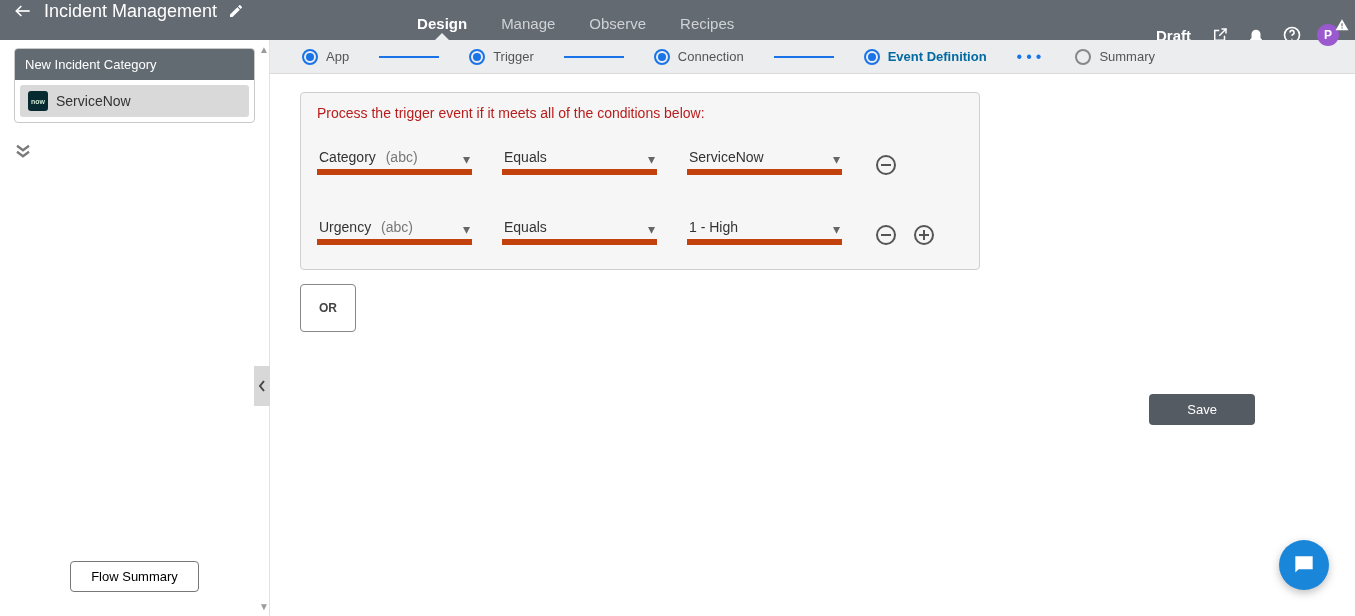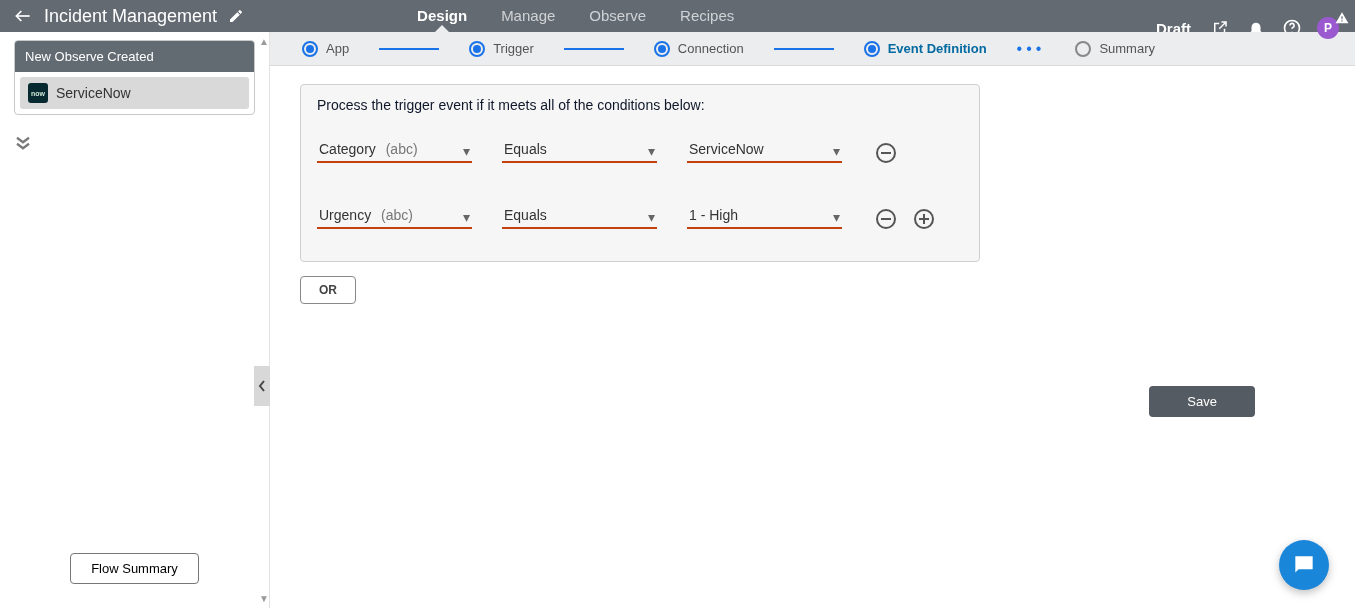--- a/index.html
+++ b/index.html
@@ -1,20 +1,20 @@
 <!DOCTYPE html>
 <html><head>
 <meta charset="utf-8">
 <style>
   * { box-sizing: border-box; }
   html, body { margin:0; padding:0; height:100%; font-family: "Segoe UI", Arial, sans-serif; font-size:14px; color:#333; }
   body { width:1355px; height:616px; overflow:hidden; background:#fff; position:relative; }
 
   
-  .topbar { height:32px; background:#636a72; display:flex; align-items:center; color:#fff; }
+  .topbar { height:40px; background:#636a72; display:flex; align-items:flex-start; color:#fff; }
   .tb-left { display:flex; align-items:center; gap:10px; padding-left:12px; }
   .tb-back-icon { width:22px; height:22px; display:flex; align-items:center; justify-content:center; cursor:pointer; }
   .tb-title { font-size:18px; }
   .tb-pencil-icon { width:18px; height:18px; display:flex; align-items:center; justify-content:center; cursor:pointer; }
   .tb-tabs { display:flex; gap:30px; margin-left:170px; height:100%; align-items:flex-end; }
   .tb-tab { font-size:15px; padding:8px 2px; color:#d0d3d6; cursor:pointer; position:relative; }
   .tb-tab.active { color:#fff; font-weight:600; }
   .tb-tab.active::after { content:""; position:absolute; bottom:-0px; left:50%; transform:translateX(-50%); border-left:7px solid transparent; border-right:7px solid transparent; border-bottom:7px solid #ebedee; }
   .tb-right { margin-left:auto; display:flex; align-items:center; gap:14px; padding-right:16px;margin-top:24px; }
   .tb-status { font-weight:600; font-size:15px; margin-right:4px;}
@@ -51,34 +51,34 @@
   .step-radio.empty { border-color:#888; }
   .step-label { font-size:13px; color:#555; }
   .step-label.active { font-weight:600; color:#0369a1; }
   .step-connector { width:60px; height:2px; background:#1a73e8; margin:0 30px; }
   .step-dots { color:#1a73e8; letter-spacing:4px; margin:0 30px; font-size:16px; }
 
   
   .content { padding:18px 30px; position:relative; }
   .section-title { color:#6a6a6a; font-size:14px; margin-bottom:10px; }
   .criteria-box { border:1px solid #cfcfcf; background:#f6f6f6; border-radius:4px; padding:12px 16px 24px 16px; width:680px; }
-  .criteria-desc { font-size:14px; color:#0f172a; margin-bottom:24px; }
+  .criteria-desc { font-size:14px; color:#b91c1c; margin-bottom:24px; }
   .cond-row { display:flex; align-items:flex-end; gap:30px; margin-bottom:40px; }
-  .cond-row:last-child { margin-bottom:8px; }
-  .sel { position:relative; border-bottom:2px solid #c2410c; padding:4px 18px 4px 2px; font-size:14px; color:#333; min-width:155px; cursor:pointer; }
+  .cond-row:last-child { margin-bottom:0; }
+  .sel { position:relative; border-bottom:6px solid #c2410c; padding:4px 18px 4px 2px; font-size:14px; color:#333; min-width:155px; cursor:pointer; }
   .sel.wide { min-width:155px; }
   .sel .caret { position:absolute; right:2px; top:6px; color:#666; }
   .type-hint { color:#777; margin-left:6px; }
   .row-icons { display:flex; gap:18px; align-items:center; margin-left:4px; }
   .circ-btn { width:20px; height:20px; border:2px solid #555; border-radius:50%; display:flex; align-items:center; justify-content:center; cursor:pointer; color:#555; }
   .circ-btn::before { content:""; width:10px; height:2px; background:#555; position:absolute; }
   .circ-btn { position:relative; }
   .circ-btn.plus::after { content:""; width:2px; height:10px; background:#555; position:absolute; }
 
-  .or-btn { margin-top:14px; border:1px solid #888; background:#fff; border-radius:4px; padding:6px 18px; font-size:12px; font-weight:600; cursor:pointer; color:#444; }
+  .or-btn { margin-top:14px; border:1px solid #888; background:#fff; border-radius:4px; padding:16px 18px; font-size:12px; font-weight:600; cursor:pointer; color:#444; }
 
   .save-btn { position:absolute; right:100px; top:320px; background:#555b62; color:#fff; border:none; border-radius:4px; padding:8px 38px; font-size:13px; cursor:pointer; }
 
   
   .chat-fab { position:absolute; right:26px; bottom:26px; width:50px; height:50px; border-radius:50%; background:#1a86d9; display:flex; align-items:center; justify-content:center; cursor:pointer; box-shadow:0 3px 8px rgba(0,0,0,.25); }
 
   svg { display:block; }
 </style>
 </head>
 <body>
@@ -136,21 +136,21 @@
       </span>
     </div>
   </div>
 </div>
 
 <div class="body">
 
   <div class="sidebar">
     <span class="sidebar-scroll-up">▲</span>
     <div class="node-card">
-      <div class="node-head">New Observe Created</div>
+      <div class="node-head">New Incident Category</div>
       <div class="node-body">
         <div class="node-item">
           <div class="sn-logo">now</div>
           <span>ServiceNow</span>
         </div>
       </div>
     </div>
     <div class="expand-icon">
       <svg width="18" height="16" viewBox="0 0 24 20" fill="none" stroke="#7a7a7a" stroke-width="3">
           <polyline points="4 3 12 9 20 3"></polyline>

